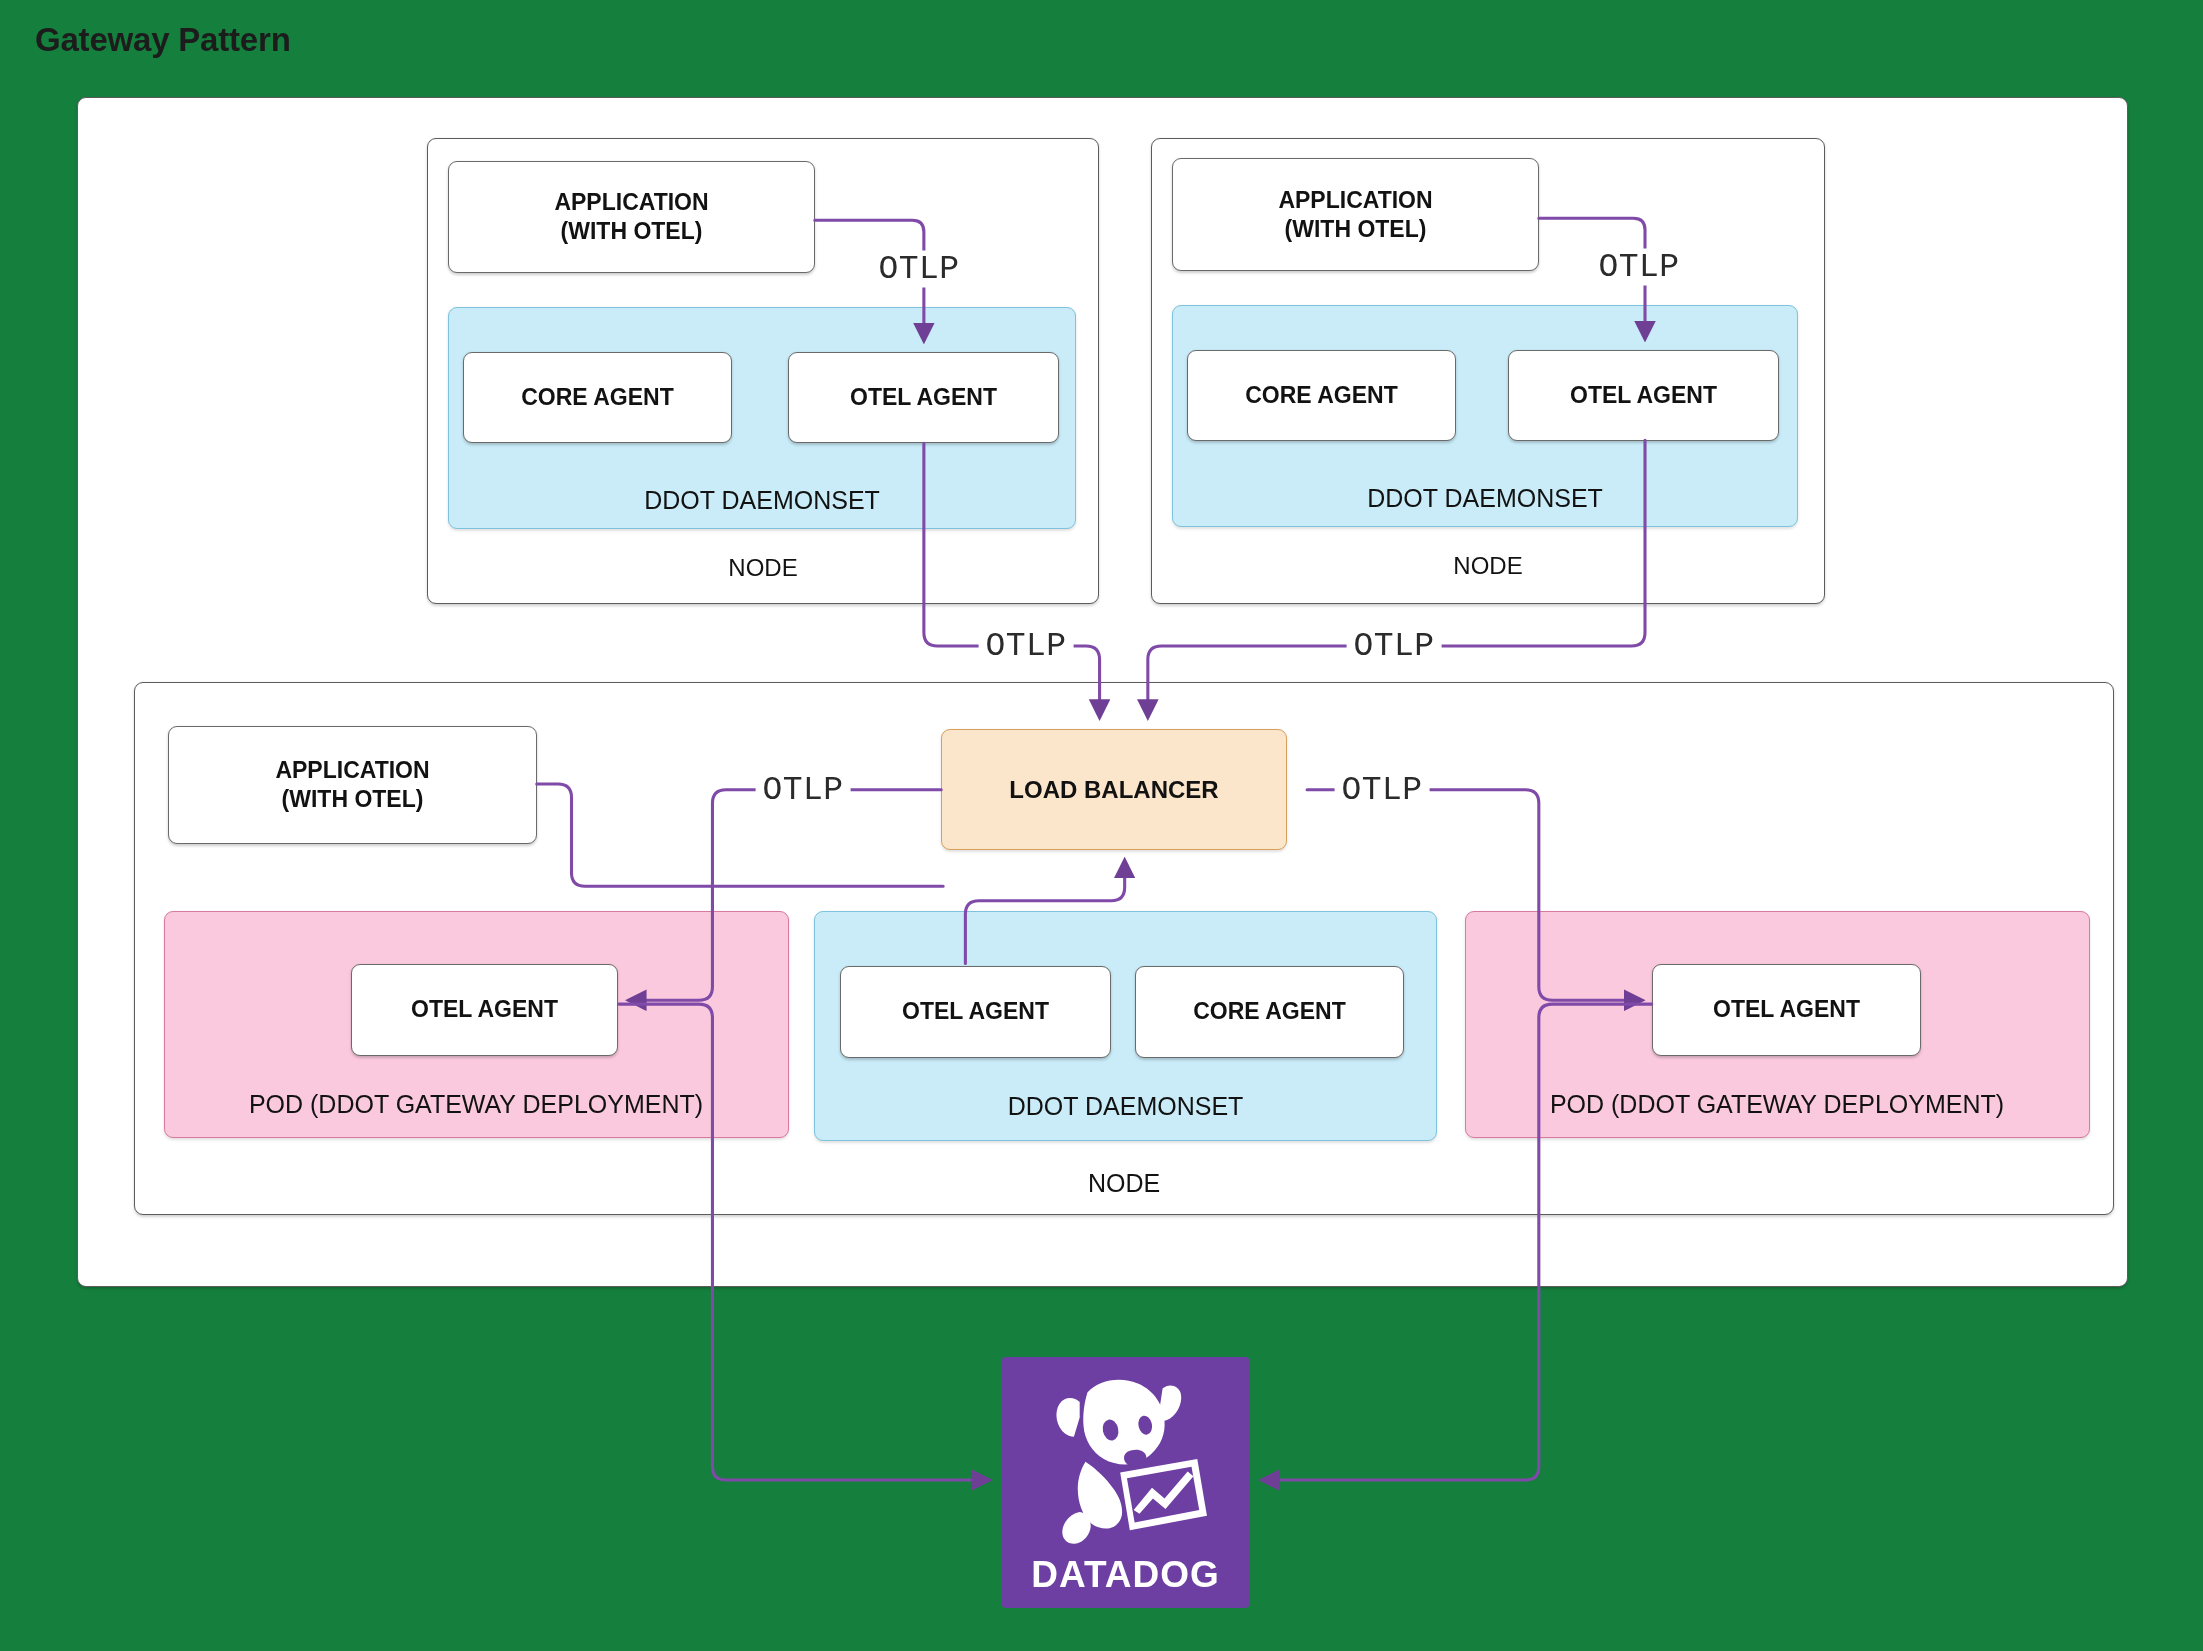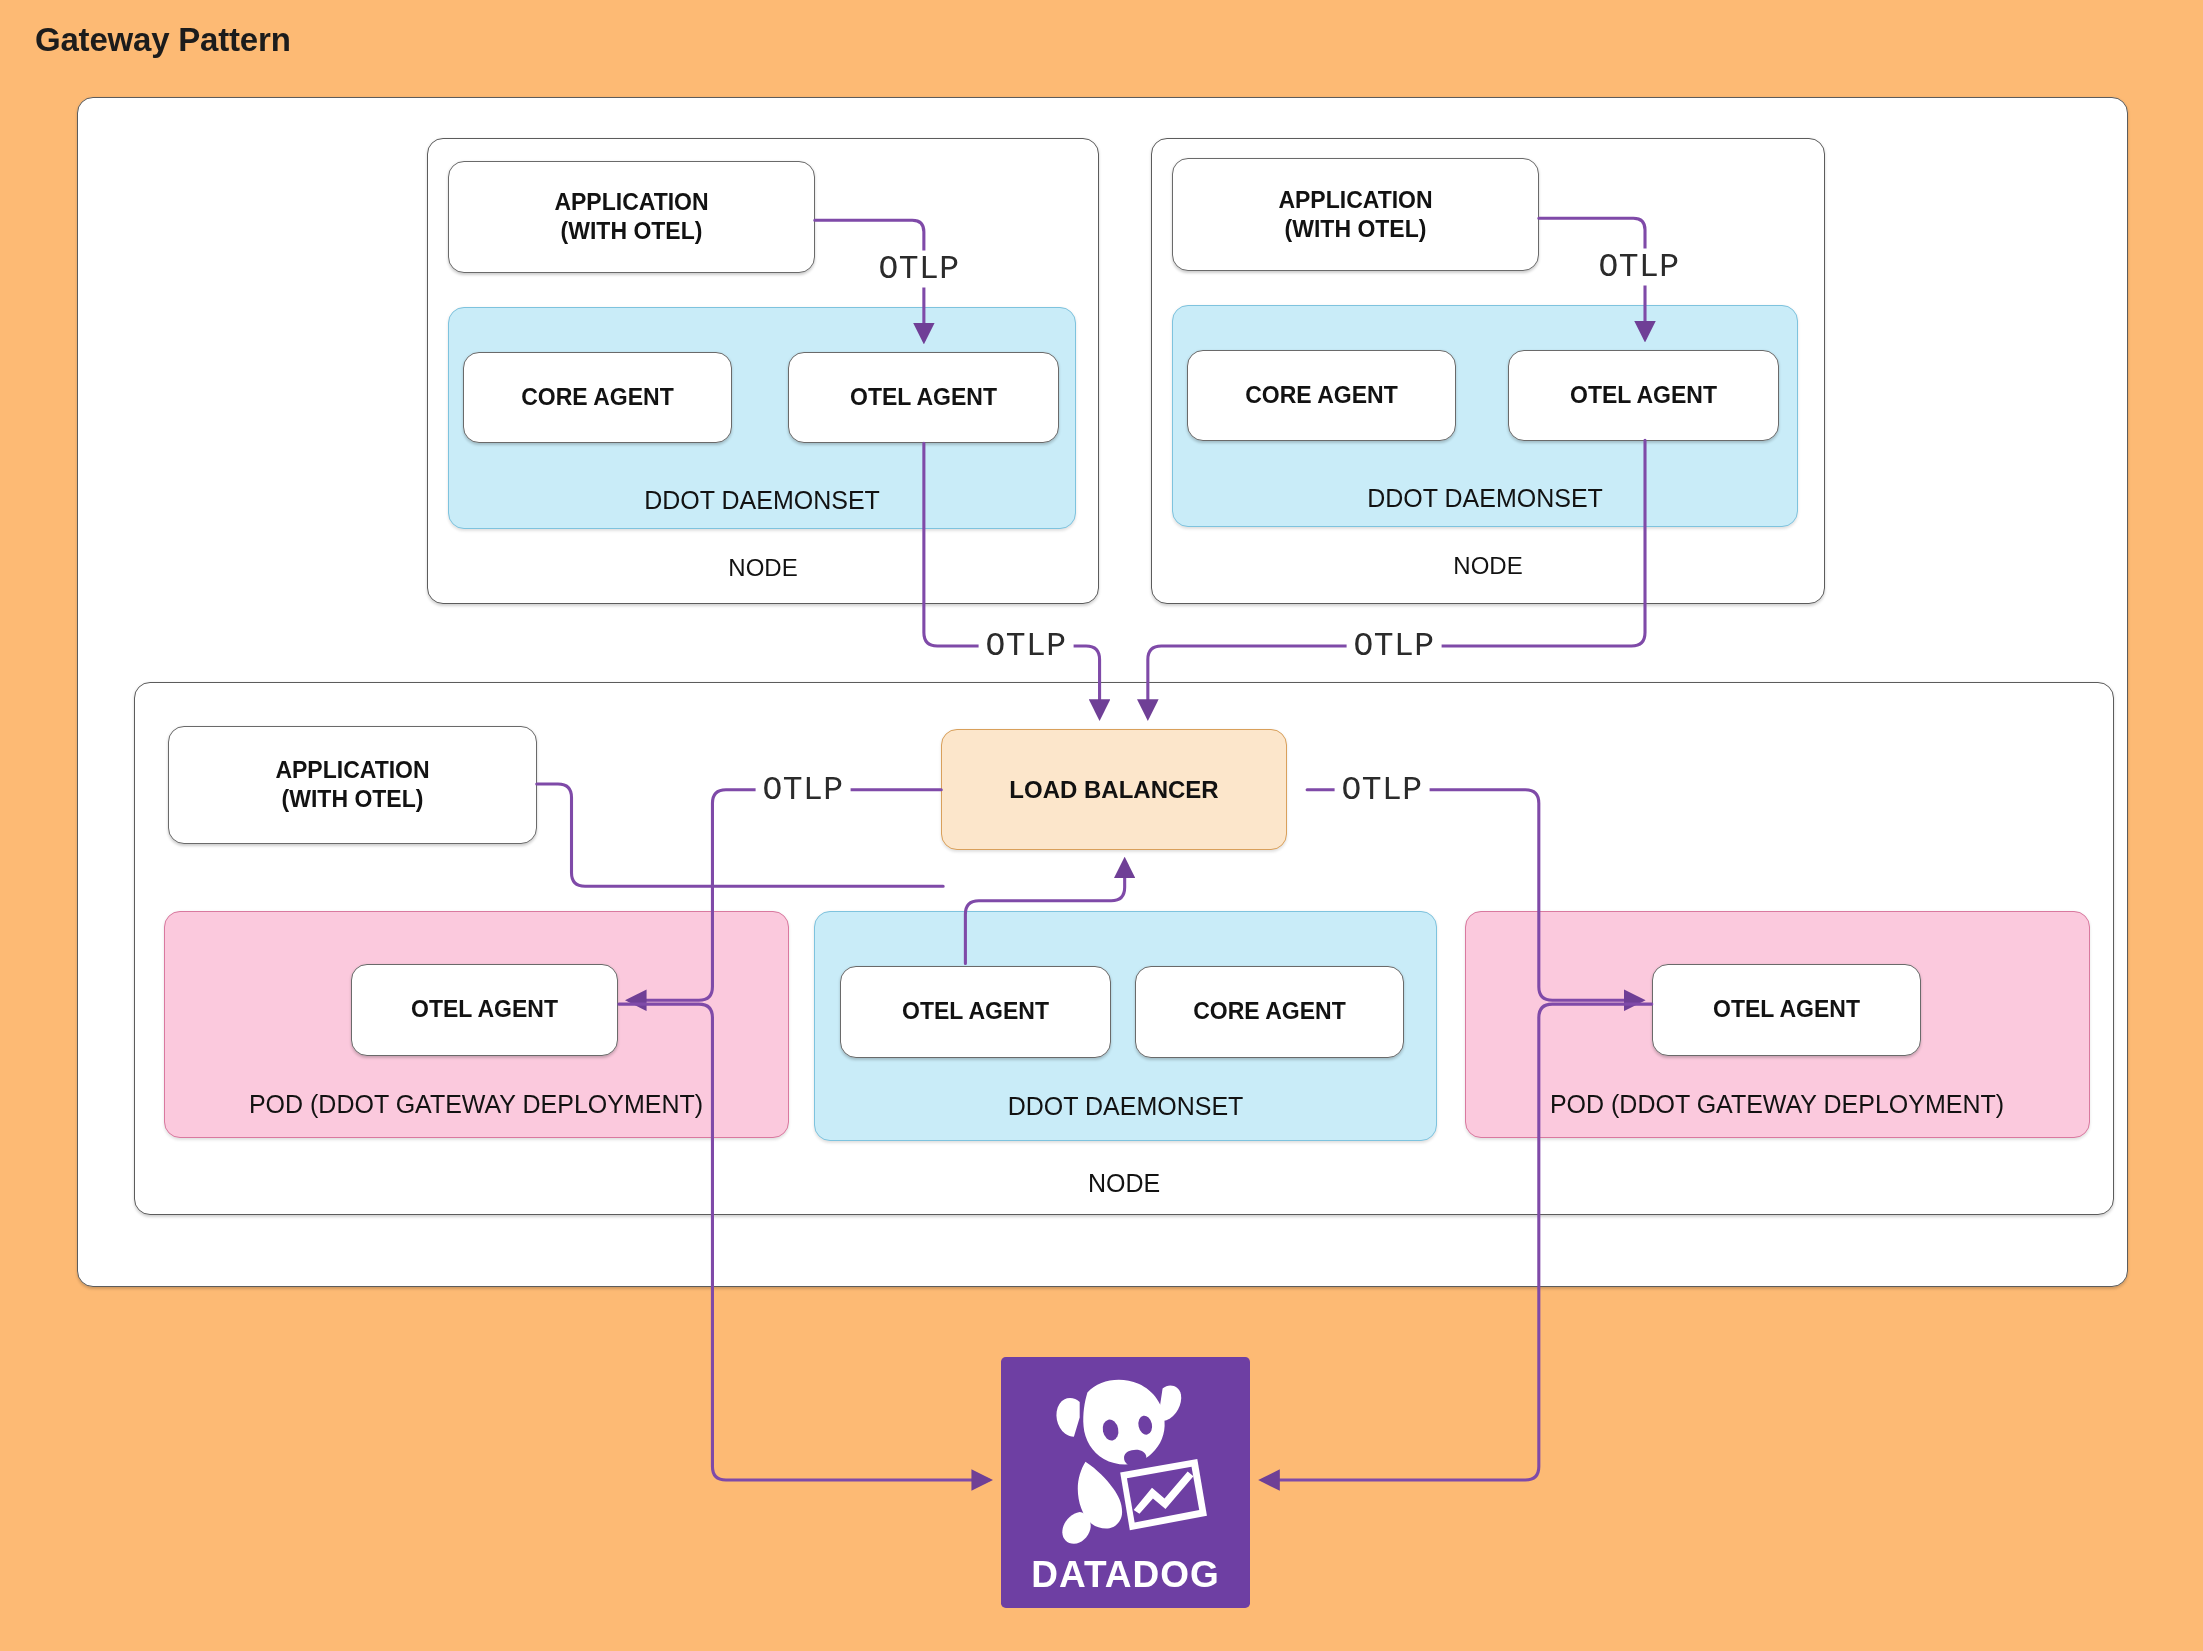--- a/index.html
+++ b/index.html
@@ -10,37 +10,37 @@
   body {
     width: 2203px;
     height: 1651px;
     position: relative;
     font-family: "Liberation Sans", sans-serif;
     overflow: hidden;
   }
   #stage {
     position: absolute;
     inset: 0;
-    background: #fdba74;
+    background: #15803d;
   }
   
   #page-title {
     position: absolute;
     left: 35px;
     top: 21px;
     font-size: 33px;
     font-weight: bold;
     color: #1c1c1c;
     letter-spacing: -0.2px;
   }
   
   .box {
     position: absolute;
     box-sizing: border-box;
-    border-radius: 16px;
+    border-radius: 9px;
   }
   .cluster-box {
     background: #ffffff;
     border: 1.5px solid #5c5c5c;
     box-shadow: 0 1.9px 2.9px rgba(0,0,0,0.18);
   }
   .node-box {
     background: #ffffff;
     border: 1.5px solid #5c5c5c;
     box-shadow: 0 1.9px 2.9px rgba(0,0,0,0.18);

